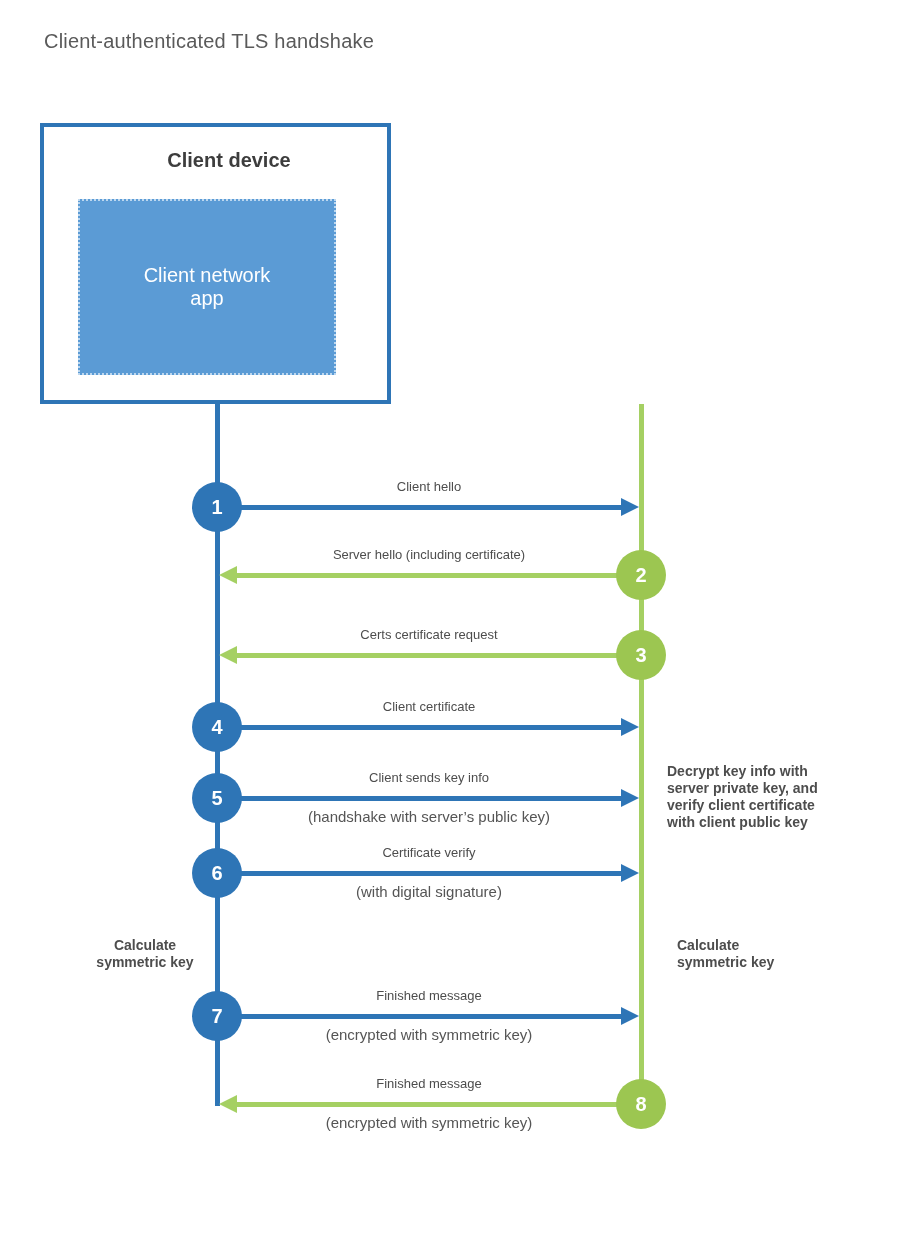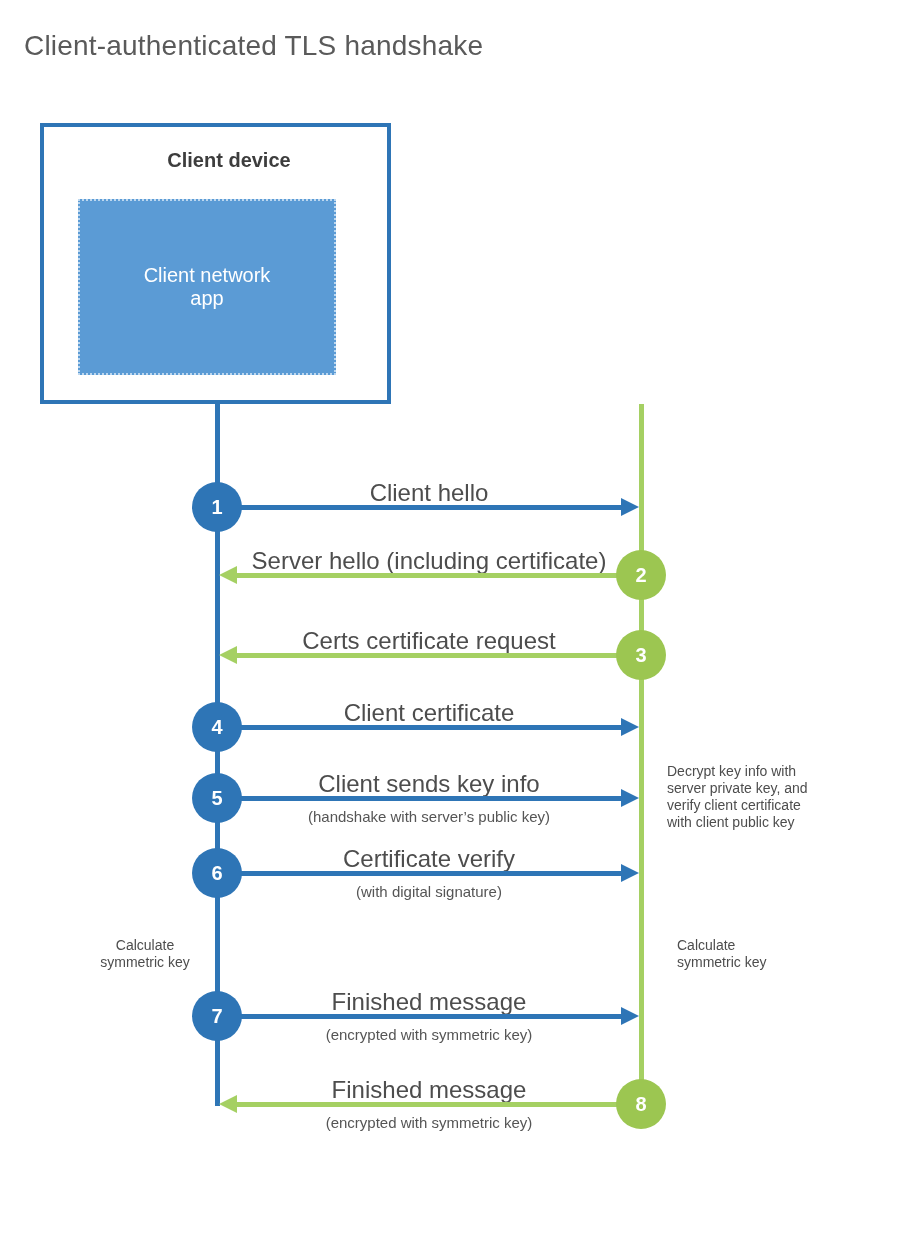--- a/index.html
+++ b/index.html
@@ -1,20 +1,20 @@
 <!DOCTYPE html>
 <html><head>
 <meta charset="utf-8">
 <style>
   * { margin:0; padding:0; box-sizing:border-box; }
   html,body { background:#ffffff; }
   body { font-family:"Liberation Sans","DejaVu Sans",sans-serif; }
   .canvas { position:relative; width:900px; height:1256px; background:#ffffff; overflow:hidden; }
 
-  .title { position:absolute; left:24px; top:30px; font-size:28px; font-weight:400;
+  .title { position:absolute; left:44px; top:30px; font-size:20px; font-weight:400;
            color:#5a5a5a; letter-spacing:0.2px; }
 
   
   .actor-box { position:absolute; top:123px; height:281px; background:#fff; }
   .client-box { left:40px;  width:351px; border:4px solid #2e75b6; }
   .server-box { left:430px; width:425px; border:4px solid #a5d063; }
   .actor-title { margin-top:22px; text-align:center; font-size:20px; font-weight:bold; color:#3d3d3d;padding-left:27px; }
 
   .app-box { position:absolute; left:34px; top:72px; width:258px; height:176px;
              background:#5b9bd5; border:2px dotted #bcd7ef;
@@ -41,26 +41,26 @@
   .shaft { position:absolute; height:5px; z-index:2; }
   .shaft.blue  { left:217px; width:404px; background:#2e75b6; }
   .shaft.green { left:237px; width:404px; background:#a5d063; }
 
   .head { position:absolute; width:0; height:0; z-index:2;
           border-top:9px solid transparent; border-bottom:9px solid transparent; }
   .head.right { left:621px; border-left:18px solid #2e75b6; }
   .head.left  { left:219px; border-right:18px solid #a5d063; }
 
   .msg-label { position:absolute; left:217px; width:424px; text-align:center;
-               font-size:24px; color:#4d4d4d; z-index:2; }
+               font-size:13px; color:#4d4d4d; z-index:2; }
   .msg-sub   { position:absolute; left:217px; width:424px; text-align:center;
                font-size:15px; color:#555555; z-index:2; }
 
   .side-note { position:absolute; font-size:14px; line-height:17px; color:#4d4d4d;
-               white-space:pre-line; }
+               white-space:pre-line;font-weight:bold; }
   .note-decrypt { left:667px; top:763px; width:175px; text-align:left; }
   .note-calc-left  { left:75px;  top:937px; width:140px; text-align:center; }
   .note-calc-right { left:677px; top:937px; width:140px; text-align:left; }
 </style>
 </head>
 <body>
 
 <div class="canvas">
 
   <div class="title">Client-authenticated TLS handshake</div>

